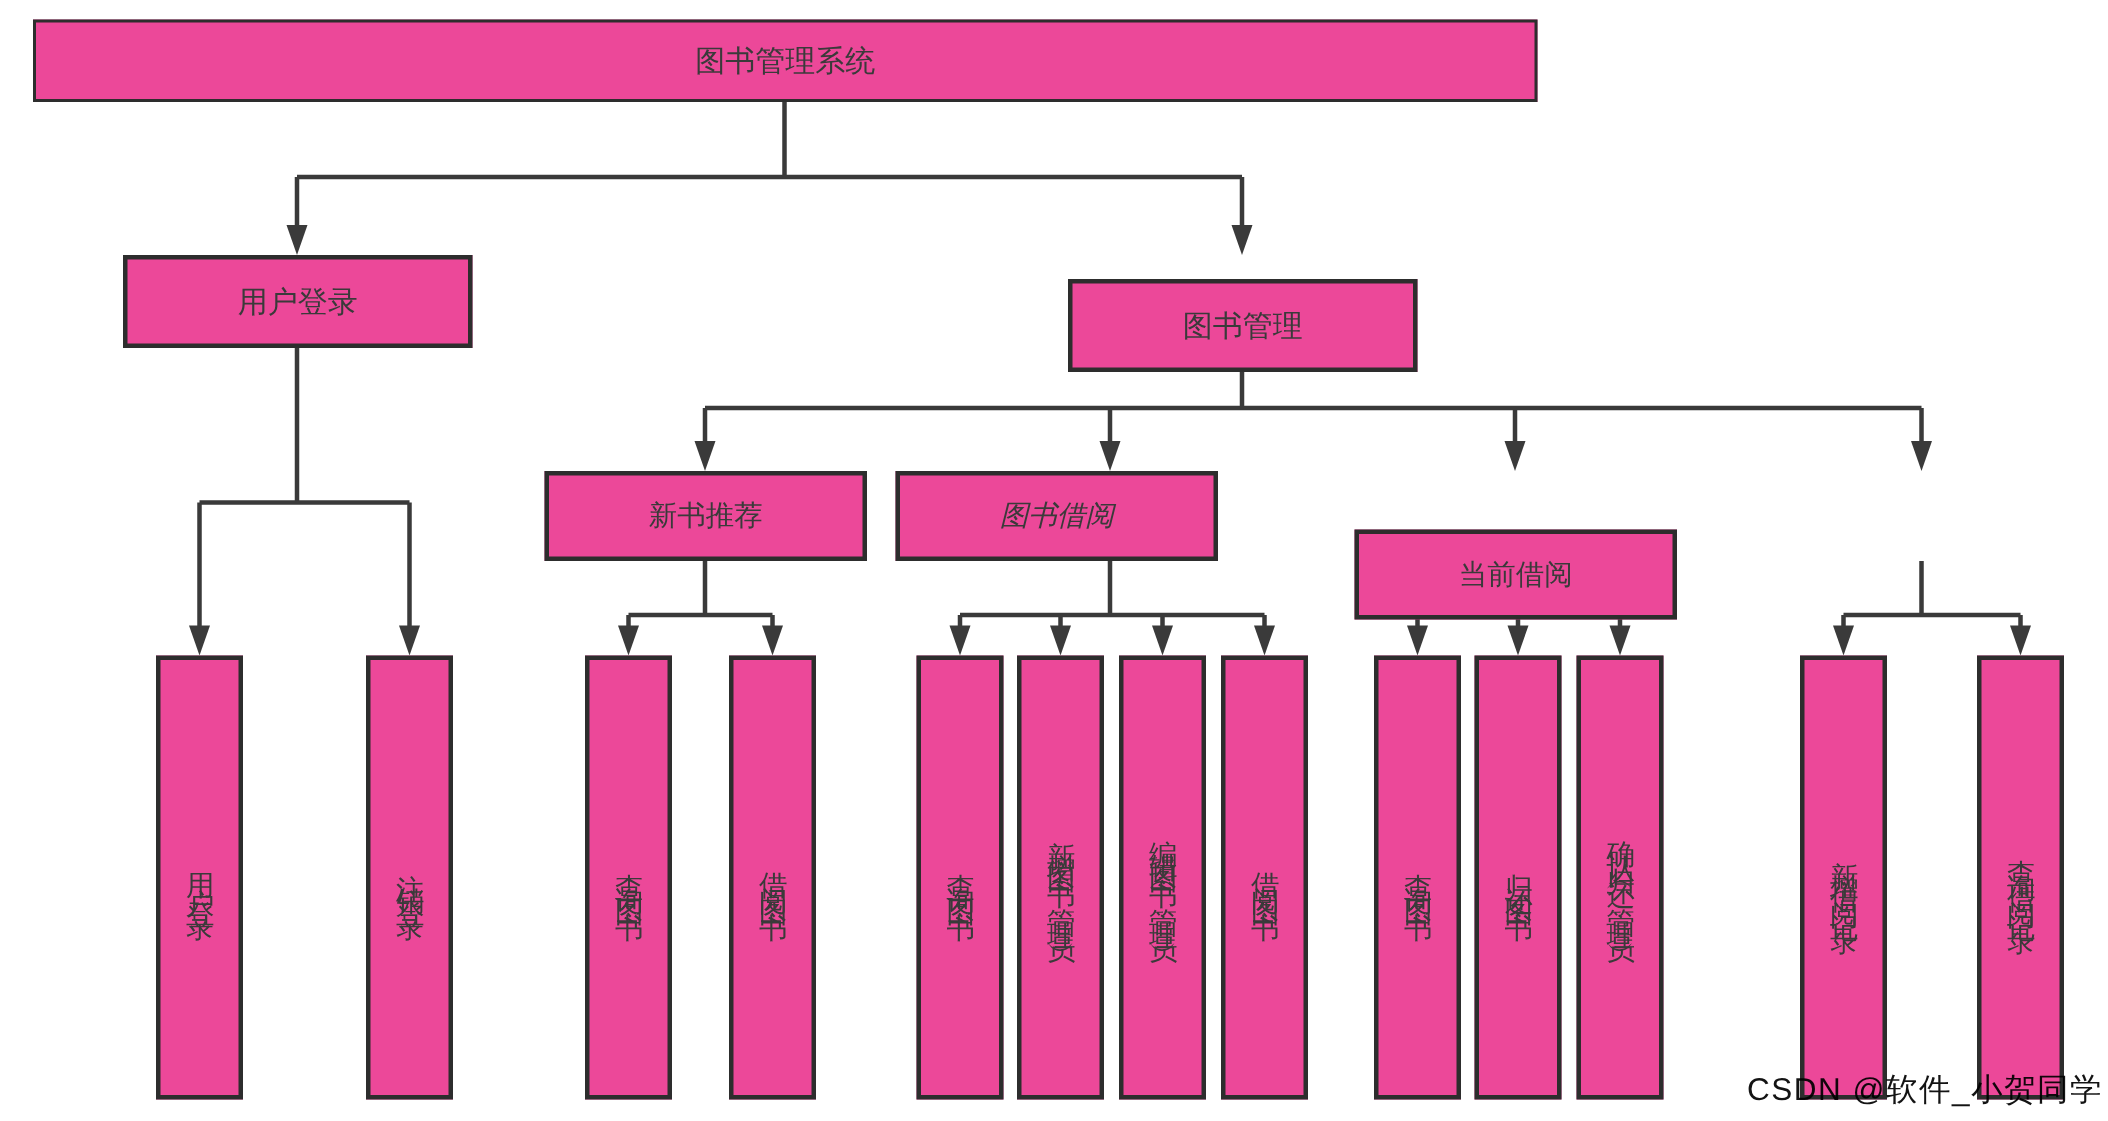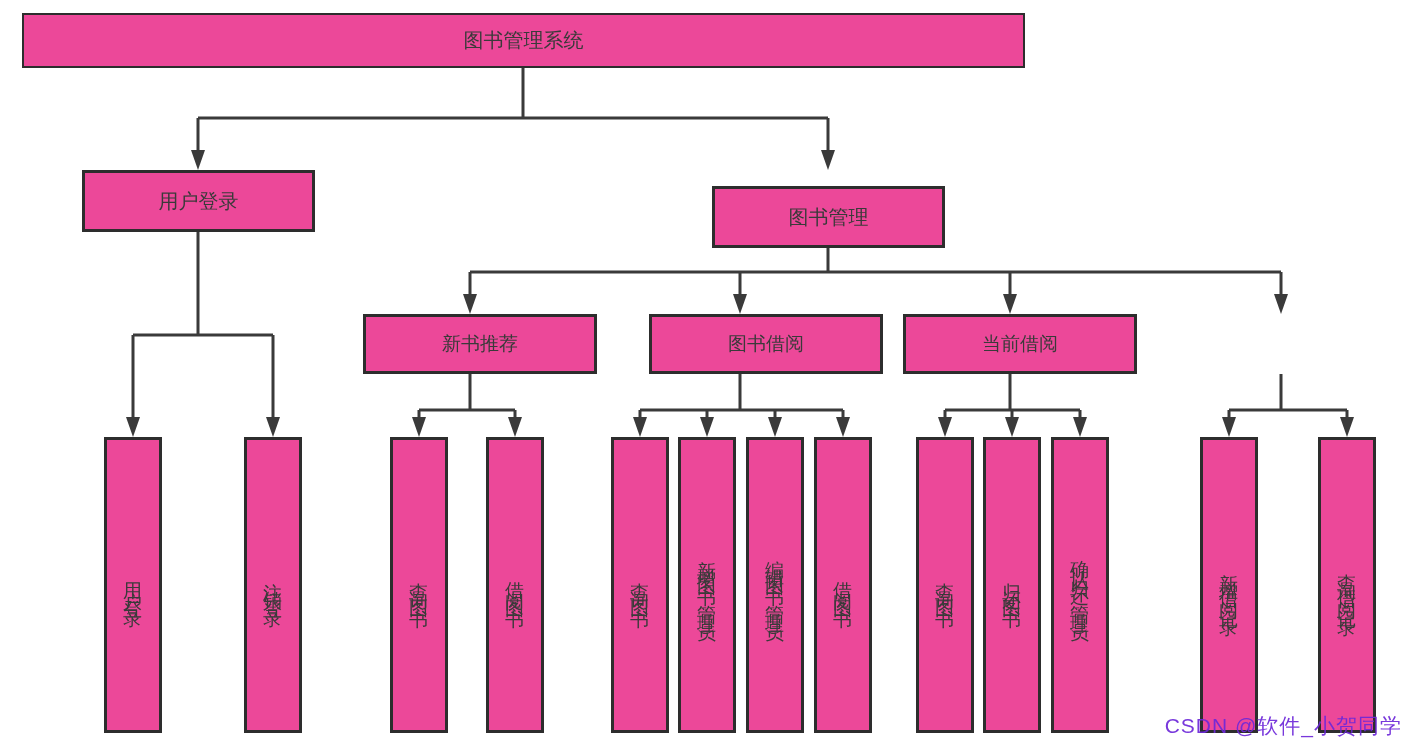--- a/index.html
+++ b/index.html
@@ -37,21 +37,21 @@
     left: 22px; top: 13px;
     width: 1003px; height: 55px;
     border-width: 2.5px;
     font-size: 20px;
   }
   .node.branch {
     width: 233px; height: 62px;
     font-size: 20px;
   }
   .node.mid {
-    width: 234px; height: 60px;
+    width: 215px; height: 60px;
     top: 314px;
     font-size: 19px;
   }
   .node.leaf {
     width: 58px; height: 296px;
     top: 437px;
     font-size: 19px;
   }
   .leaf .vlabel {
     writing-mode: vertical-rl;
@@ -59,21 +59,21 @@
     letter-spacing: 9px;
     line-height: 1;
     white-space: nowrap;
   }
   .watermark {
     position: absolute;
     right: 3px;
     top: 712px;
     z-index: 2;
     font-size: 21px;
-    color: #6d28d9;
+    color: #000000;
     opacity: 0.92;
     letter-spacing: 1px;
     white-space: nowrap;
   }
 </style>
 </head>
 <body>
 
 <div class="canvas">
 
@@ -124,24 +124,24 @@
   <div class="node branch" style="left:82px; top:170px;">
     <span>用户登录</span>
   </div>
   <div class="node branch" style="left:712px; top:186px;">
     <span>图书管理</span>
   </div>
 
   <div class="node mid" style="left:363px;">
     <span>新书推荐</span>
   </div>
-  <div class="node mid" style="left:649px;">
+  <div class="node mid" style="left:597px;font-style:italic;">
     <span>图书借阅</span>
   </div>
-  <div class="node mid" style="left:903px;">
+  <div class="node mid" style="left:903px;margin-top:39px;">
     <span>当前借阅</span>
   </div>
 
   <div class="node leaf" style="left:104px;">
     <span class="vlabel">用户登录</span>
   </div>
   <div class="node leaf" style="left:244px;">
     <span class="vlabel">注销登录</span>
   </div>
   <div class="node leaf" style="left:390px;">

